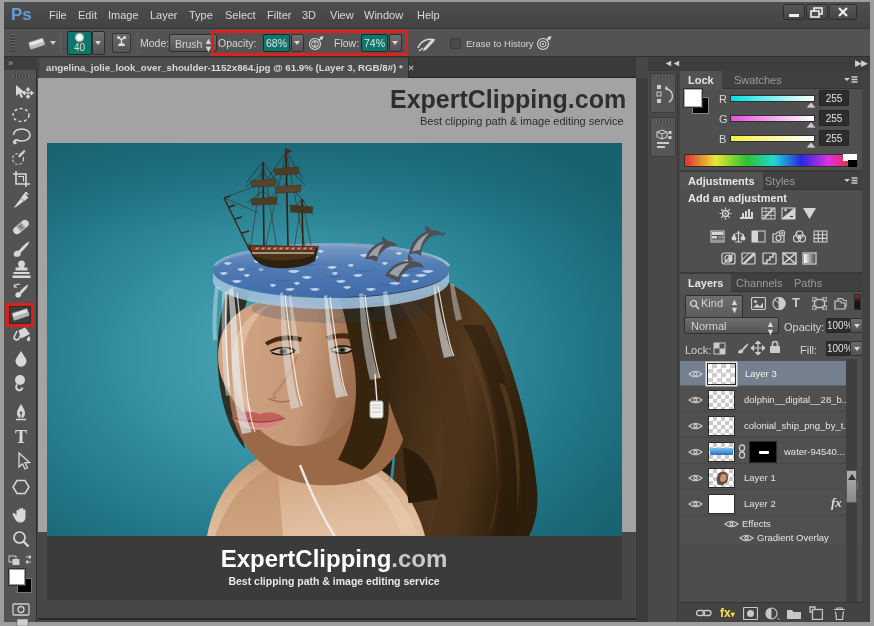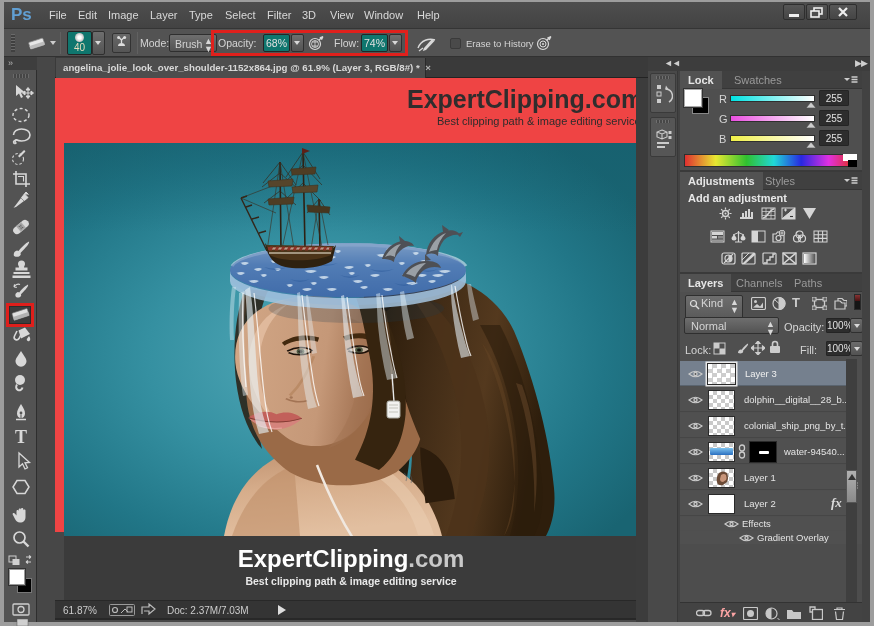--- a/index.html
+++ b/index.html
@@ -30,21 +30,21 @@
   border-left:3.5px solid transparent; border-right:3.5px solid transparent; border-top:4px solid #d8d8d8; }
 .updown { position:absolute; right:3px; top:2px; color:#d8d8d8; font-size:9px; line-height:8px; }
 
 
 #toolbar { position:absolute; left:0; top:55px; width:33px; height:565px; background:#535353;
   border-right:1px solid #2e2e2e; }
 #toolhead { position:absolute; left:0; top:0; width:33px; height:13px; background:#3e3e3e; }
 .tool { position:absolute; left:0px; width:33px; height:20px; color:#cfcfcf; text-align:center; }
 
 
-#docarea { position:absolute; left:51px; top:55px; width:598px; height:475px; background:#ef4444; }
+#docarea { position:absolute; left:34px; top:55px; width:598px; height:475px; background:#a3a3a3; }
 #tabstrip { position:absolute; left:0; top:0; width:598px; height:21px; background:#3a3a3a; border-bottom:1px solid #232323;}
 #doctab { position:absolute; left:1px; top:1px; width:370px; height:20px; background:#4d4d4d;
   border-right:1px solid #2a2a2a; color:#d8d8d8; font-size:9.7px; font-weight:bold; line-height:20px; padding-left:7px; white-space:nowrap; }
 #statusbar { position:absolute; left:0; top:543px; width:598px; height:18px; background:#343434; border-top:1px solid #282828;
   color:#cccccc; font-size:10px; }
 #belowstatus { position:absolute; left:0; top:561px; width:598px; height:2px; background:#282828; }
 
 
 #scrollstrip { position:absolute; left:632px; top:76px; width:12px; height:544px; background:#3c3c3c; }
 #panels { position:absolute; left:644px; top:55px; width:222px; height:565px; background:#424242; }
@@ -477,36 +477,20 @@
 <path d="M325 262 h9 M325 265 h9 M325 269 h9" stroke="#c4c4bc" stroke-width="1"></path>
 
 <path d="M253 322 C262 345 274 372 290 397" stroke="#f0e8e0" stroke-width="2.5" fill="none"></path>
 
 <path d="M340 330 q4 3 2 8 M346 332 q3 4 1 8" stroke="#4a5a66" stroke-width="1.2" fill="none" opacity="0.45"></path>
 
 <rect x="0" y="393" width="575" height="64" fill="#3b3b3b"></rect>
 <text x="287" y="424" text-anchor="middle" font-family="Liberation Sans" font-size="24" font-weight="bold" fill="#ffffff">ExpertClipping<tspan fill="#c9c9c9">.com</tspan></text>
 <text x="287" y="442" text-anchor="middle" font-family="Liberation Sans" font-size="10.5" font-weight="bold" fill="#e8e8e8">Best clipping path &amp; image editing service</text>
 </svg></div>
-    <div id="statusbar">
-      <span class="abs" style="left:8px;top:4px;">61.87%</span>
-      <svg class="abs" style="left:54px;top:3px" width="26" height="12">
-          <rect x="0.5" y="0.5" width="25" height="11" rx="1" fill="none" stroke="#9a9a9a"></rect>
-          <circle cx="6" cy="6" r="2.5" fill="none" stroke="#bbb" stroke-width="1.2"></circle>
-          <path d="M12 9 l4 -4 l3 3" stroke="#bbb" fill="none"></path>
-          <rect x="18" y="3" width="5" height="5" fill="none" stroke="#bbb"></rect>
-        </svg>
-      <svg class="abs" style="left:86px;top:2px" width="15" height="13">
-          <path d="M1 11 V4 h7 V1 l6 5 l-6 5 V8 H3" fill="none" stroke="#bbb" stroke-width="1.2"></path>
-        </svg>
-      <span class="abs" style="left:112px;top:4px;">Doc: 2.37M/7.03M</span>
-      <svg class="abs" style="left:222px;top:3px" width="10" height="12">
-          <path d="M1 1 l8 5 l-8 5z" fill="#ddd"></path>
-        </svg>
-    </div>
     <div id="belowstatus"></div>
   </div>
 
   <div id="scrollstrip"></div>
   <div id="panels">
     <div id="collapsebar">
       <span style="position:absolute;left:16px;top:1px;font-size:9px;letter-spacing:-1px;">◄◄</span>
       <span style="position:absolute;left:207px;top:1px;font-size:9px;letter-spacing:-1px;">▶▶</span>
     </div>
     <div id="dockstrip">
@@ -819,21 +803,21 @@
   <div class="lname" style="left:77px;top:1px;">Gradient Overlay</div>
 </div>
         </div>
       <div class="abs" style="left:0;top:473px;width:182px;height:58px;background:#4d4d4d;"></div>
 
       <div class="abs" style="left:0;top:531px;width:182px;height:20px;background:#434343;border-top:1px solid #333;">
         <svg class="abs" style="left:16px;top:6px" width="16" height="8">
             <rect x="0.5" y="1.5" width="8" height="5" rx="2.5" fill="none" stroke="#c8c8c8" stroke-width="1.3"></rect>
             <rect x="7" y="1.5" width="8" height="5" rx="2.5" fill="none" stroke="#c8c8c8" stroke-width="1.3"></rect>
           </svg>
-        <div class="abs" style="left:40px;top:3px;color:#fca5a5;font-size:12px;font-style:italic;font-weight:bold;">fx<span style="font-size:8px;">▾</span></div>
+        <div class="abs" style="left:40px;top:3px;color:#fde047;font-size:12px;font-weight:bold;">fx<span style="font-size:8px;">▾</span></div>
         <svg class="abs" style="left:63px;top:4px" width="15" height="13">
             <rect x="0.5" y="0.5" width="14" height="12" rx="1" fill="none" stroke="#c8c8c8" stroke-width="1.2"></rect>
             <circle cx="7.5" cy="6.5" r="3.5" fill="#c8c8c8"></circle>
           </svg>
         <svg class="abs" style="left:85px;top:4px" width="15" height="13">
             <circle cx="6.5" cy="6.5" r="5.5" fill="none" stroke="#c8c8c8" stroke-width="1.2"></circle>
             <path d="M6.5 1 a5.5 5.5 0 0 0 0 11z" fill="#c8c8c8"></path>
             <path d="M12.5 11 l2 2" stroke="#c8c8c8"></path>
           </svg>
         <svg class="abs" style="left:106px;top:4px" width="16" height="13">

